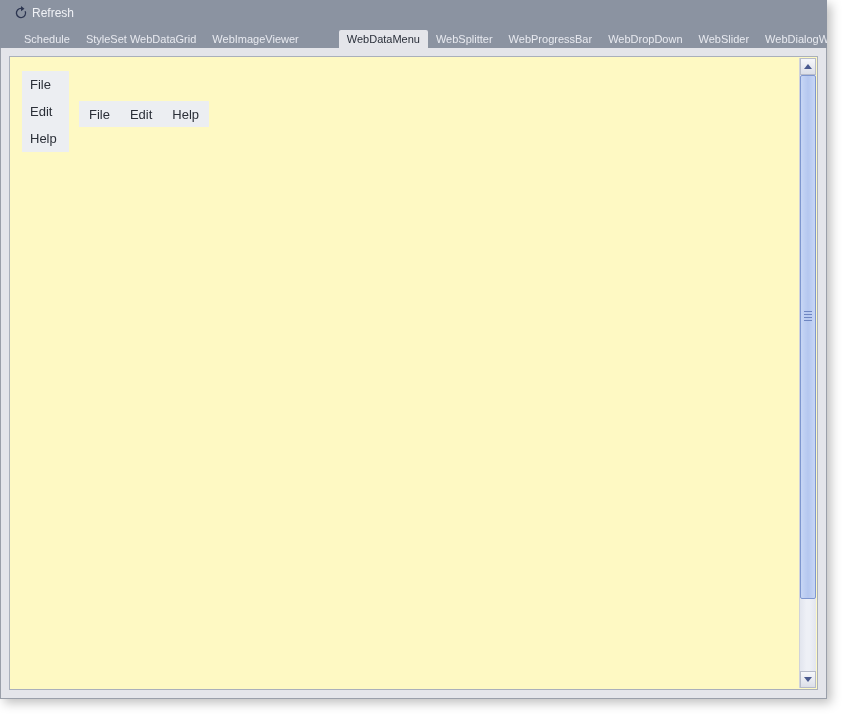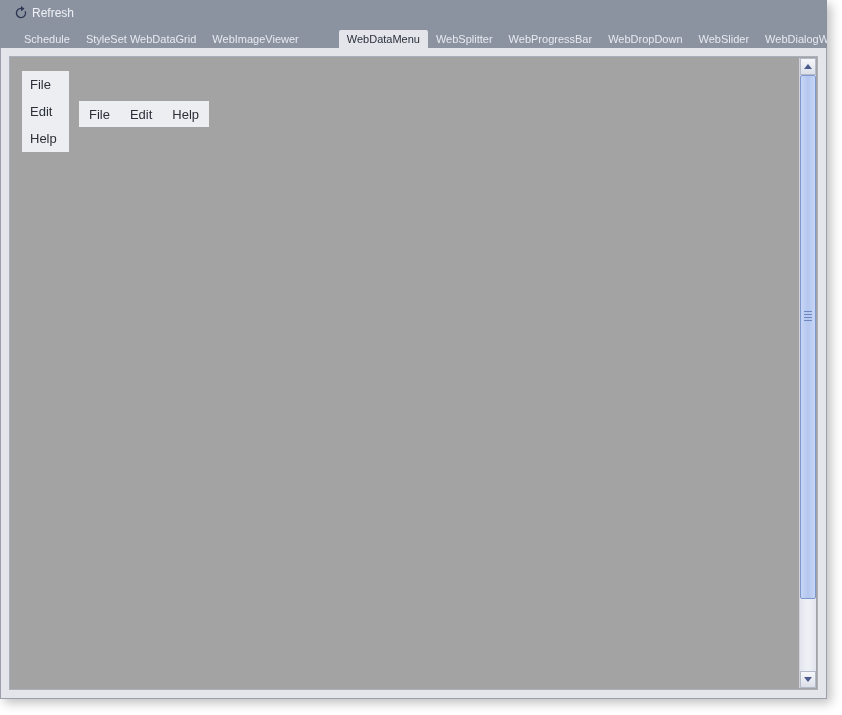--- a/index.html
+++ b/index.html
@@ -55,21 +55,21 @@
       width: 6px;
     }
     .content-shell {
       background: #e4e5ea;
       border: 1px solid #9a9fa9;
       border-top: none;
       height: calc(100% - 48px);
       padding: 8px;
     }
     .scroll-region {
-      background: #a3a3a3;
+      background: #fef9c3;
       border: 1px solid #aab0bb;
       width: 100%;
       height: 100%;
       position: relative;
       overflow: hidden;
     }
     .scroll-content {
       width: 100%;
       height: 100%;
       position: relative;

